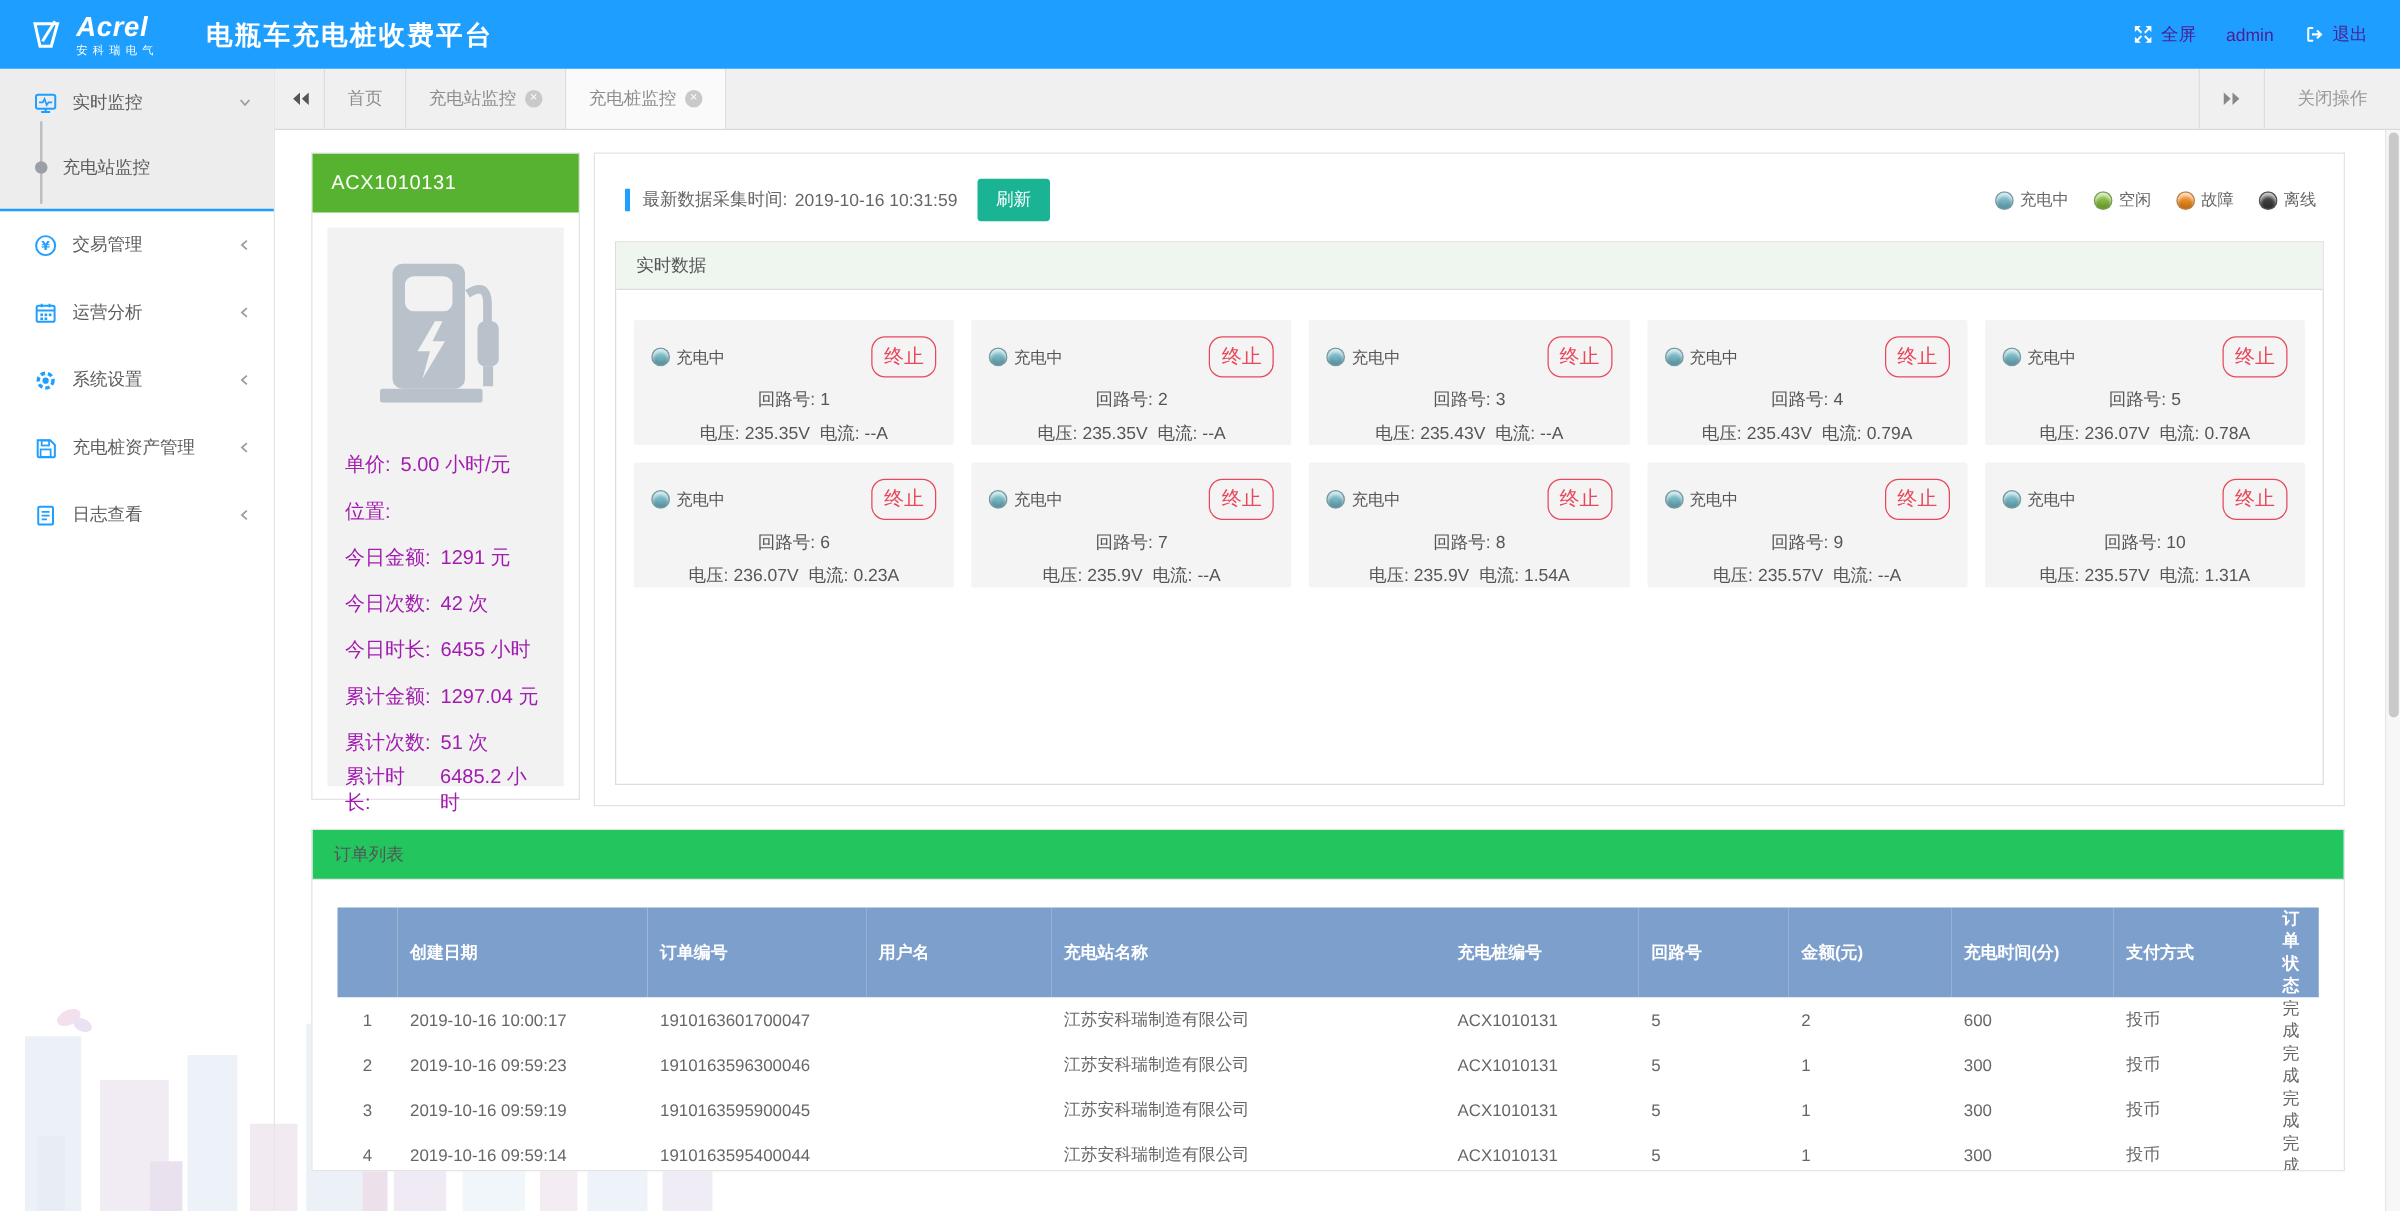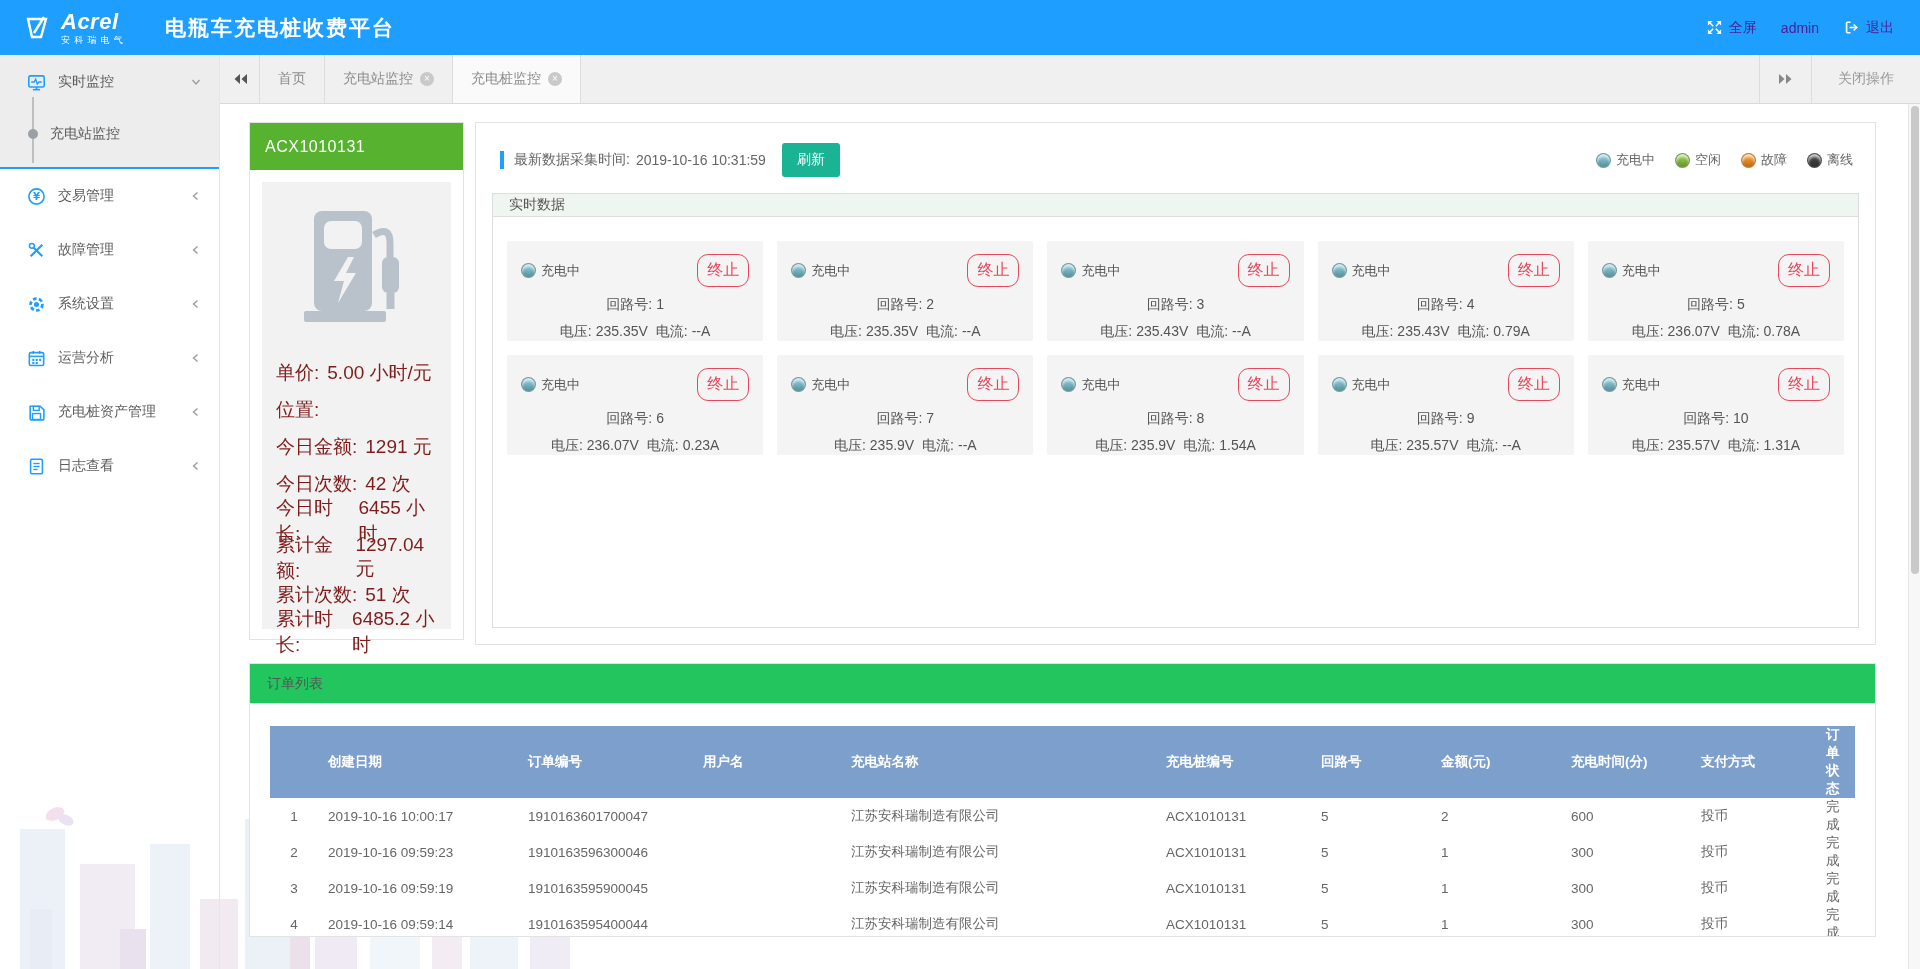--- a/index.html
+++ b/index.html
@@ -51,40 +51,40 @@
   .content { flex:1; padding:18px 0 0 29px; display:block; position:relative; }
   .top-row { display:flex; gap:11px; }
 
   
   .device-card { width:215px; flex:0 0 215px; height:518px; background:#fff; border:1px solid #e3e3e3; }
   .device-card-header { height:47px; background:var(--green,#57B32F); color:#fff; font-size:16px; display:flex; align-items:center; padding-left:15px; letter-spacing:.5px; }
   .device-card-body { padding:12px; height:471px; }
   .device-inner { background:#f2f2f2; height:100%; padding:0 0 8px 0; }
   .pile-icon-wrap { height:158px; display:flex; align-items:center; justify-content:center; padding-top:18px; }
   .device-stats { padding:14px 14px 0 14px; }
-  .stat-line { font-size:19px; color:#7f1d1d; height:37px; display:flex; align-items:center; }
+  .stat-line { font-size:16px; color:#a21caf; height:37px; display:flex; align-items:center; }
   .stat-label { margin-right:8px; }
 
   
   .monitor-panel { flex:1; height:523px; background:#fff; border:1px solid #e3e3e3; margin-right:44px; display:flex; flex-direction:column; }
   .refresh-row { display:flex; align-items:center; padding:20px 22px 14px 24px; }
   .blue-bar { width:4px; height:18px; background:var(--accent,#1E9FFF); margin-right:10px; }
   .refresh-label, .refresh-time { font-size:14px; color:#666; }
   .refresh-time { margin-left:6px; }
   .refresh-btn { margin-left:16px; background:var(--teal,#1AB394); color:#fff; border:none; font-size:14px; padding:8px 15px; border-radius:3px; cursor:pointer; font-family:inherit; }
   .legend { margin-left:auto; display:flex; align-items:center; gap:20px; font-size:13px; color:#666; }
   .legend-item { display:flex; align-items:center; gap:5px; }
   .dot { width:15px; height:15px; border-radius:50%; background:var(--charging,#74b7c5); border:1px solid rgba(110,110,110,.4);
          box-shadow:inset 0 3px 3px rgba(255,255,255,.75), inset 0 -3px 4px rgba(0,0,0,.22); }
   .dot-idle { background:var(--idle,#84bb3c); }
   .dot-fault { background:var(--fault,#ee8a1e); }
   .dot-offline { background:var(--offline,#3c3c3c); }
 
   .realtime-box { margin:2px 16px 16px 16px; border:1px solid #ddd; flex:1; display:flex; flex-direction:column; }
-  .realtime-header { height:23px; background:#eff5ef; border-bottom:1px solid #ddd; display:flex; align-items:center; padding-left:16px; font-size:14px; color:#555; }
+  .realtime-header { height:38px; background:#eff5ef; border-bottom:1px solid #ddd; display:flex; align-items:center; padding-left:16px; font-size:14px; color:#555; }
   .cards-grid { padding:24px 14px; display:grid; grid-template-columns:repeat(5,1fr); gap:14px 14px; align-content:start; }
   .ch-card { background:#f4f4f4; border-radius:2px; height:100px; padding:13px 14px 0 14px; }
   .ch-top { display:flex; align-items:center; gap:5px; }
   .ch-status { font-size:13px; color:#555; }
   .terminate-btn { margin-left:auto; font-size:16px; color:var(--danger,#e8475c); border:1px solid var(--danger,#e8475c); border-radius:11px; padding:5px 9px; cursor:pointer; background:transparent; }
   .ch-line { text-align:center; font-size:14px; color:#555; margin-top:9px; }
   .ch-line span { margin:0 2px; }
 
   
   .orders-panel { margin-top:18px; margin-right:44px; height:274px; background:#fff; border:1px solid #e3e3e3; overflow:hidden; }
@@ -204,66 +204,51 @@
             </svg>
         </span>
         <span class="nav-label">交易管理</span>
         <span class="nav-chevron">
           <svg width="14" height="14" viewBox="0 0 14 14">
               <polyline points="8.5,3.5 4.5,7 8.5,10.5" fill="none" stroke="#9c9c9c" stroke-width="1.4"></polyline>
             </svg>
         </span>
       </div>
 
-      <div class="nav-item">
-        <span class="nav-icon">
-          <svg width="19" height="19" viewBox="0 0 18 18">
-              <line x1="5" y1="5" x2="14.5" y2="14.5" stroke="var(--accent,#1E9FFF)" stroke-width="2"></line>
-              <line x1="14.5" y1="3.5" x2="3.5" y2="14.5" stroke="var(--accent,#1E9FFF)" stroke-width="2"></line>
-              <circle cx="4.6" cy="4.6" r="2.3" fill="#fff" stroke="var(--accent,#1E9FFF)" stroke-width="1.4"></circle>
-            </svg>
-        </span>
-        <span class="nav-label">故障管理</span>
-        <span class="nav-chevron">
-          <svg width="14" height="14" viewBox="0 0 14 14">
-              <polyline points="8.5,3.5 4.5,7 8.5,10.5" fill="none" stroke="#9c9c9c" stroke-width="1.4"></polyline>
-            </svg>
-        </span>
-      </div>
-
-      <div class="nav-item">
-        <span class="nav-icon">
-          <svg width="19" height="19" viewBox="0 0 18 18">
-              <circle cx="9" cy="9" r="5.6" fill="none" stroke="var(--accent,#1E9FFF)" stroke-width="2.6" stroke-dasharray="3.4 2.2"></circle>
-              <circle cx="9" cy="9" r="2.4" fill="var(--accent,#1E9FFF)"></circle>
-            </svg>
-        </span>
-        <span class="nav-label">系统设置</span>
-        <span class="nav-chevron">
-          <svg width="14" height="14" viewBox="0 0 14 14">
-              <polyline points="8.5,3.5 4.5,7 8.5,10.5" fill="none" stroke="#9c9c9c" stroke-width="1.4"></polyline>
-            </svg>
-        </span>
-      </div>
 
       <div class="nav-item">
         <span class="nav-icon">
           <svg width="19" height="19" viewBox="0 0 18 18">
               <rect x="2.2" y="3.4" width="13.6" height="12.2" rx="1.4" fill="none" stroke="var(--accent,#1E9FFF)" stroke-width="1.5"></rect>
               <line x1="2.2" y1="7" x2="15.8" y2="7" stroke="var(--accent,#1E9FFF)" stroke-width="1.5"></line>
               <line x1="6" y1="1.8" x2="6" y2="4.6" stroke="var(--accent,#1E9FFF)" stroke-width="1.5"></line>
               <line x1="12" y1="1.8" x2="12" y2="4.6" stroke="var(--accent,#1E9FFF)" stroke-width="1.5"></line>
               <rect x="5" y="9.3" width="2" height="2" fill="var(--accent,#1E9FFF)"></rect>
               <rect x="8.2" y="9.3" width="2" height="2" fill="var(--accent,#1E9FFF)"></rect>
               <rect x="11.4" y="9.3" width="2" height="2" fill="var(--accent,#1E9FFF)"></rect>
               <rect x="5" y="12.3" width="2" height="2" fill="var(--accent,#1E9FFF)"></rect>
               <rect x="8.2" y="12.3" width="2" height="2" fill="var(--accent,#1E9FFF)"></rect>
             </svg>
         </span>
         <span class="nav-label">运营分析</span>
+        <span class="nav-chevron">
+          <svg width="14" height="14" viewBox="0 0 14 14">
+              <polyline points="8.5,3.5 4.5,7 8.5,10.5" fill="none" stroke="#9c9c9c" stroke-width="1.4"></polyline>
+            </svg>
+        </span>
+      </div>
+
+      <div class="nav-item">
+        <span class="nav-icon">
+          <svg width="19" height="19" viewBox="0 0 18 18">
+              <circle cx="9" cy="9" r="5.6" fill="none" stroke="var(--accent,#1E9FFF)" stroke-width="2.6" stroke-dasharray="3.4 2.2"></circle>
+              <circle cx="9" cy="9" r="2.4" fill="var(--accent,#1E9FFF)"></circle>
+            </svg>
+        </span>
+        <span class="nav-label">系统设置</span>
         <span class="nav-chevron">
           <svg width="14" height="14" viewBox="0 0 14 14">
               <polyline points="8.5,3.5 4.5,7 8.5,10.5" fill="none" stroke="#9c9c9c" stroke-width="1.4"></polyline>
             </svg>
         </span>
       </div>
 
       <div class="nav-item">
         <span class="nav-icon">
           <svg width="19" height="19" viewBox="0 0 18 18">

